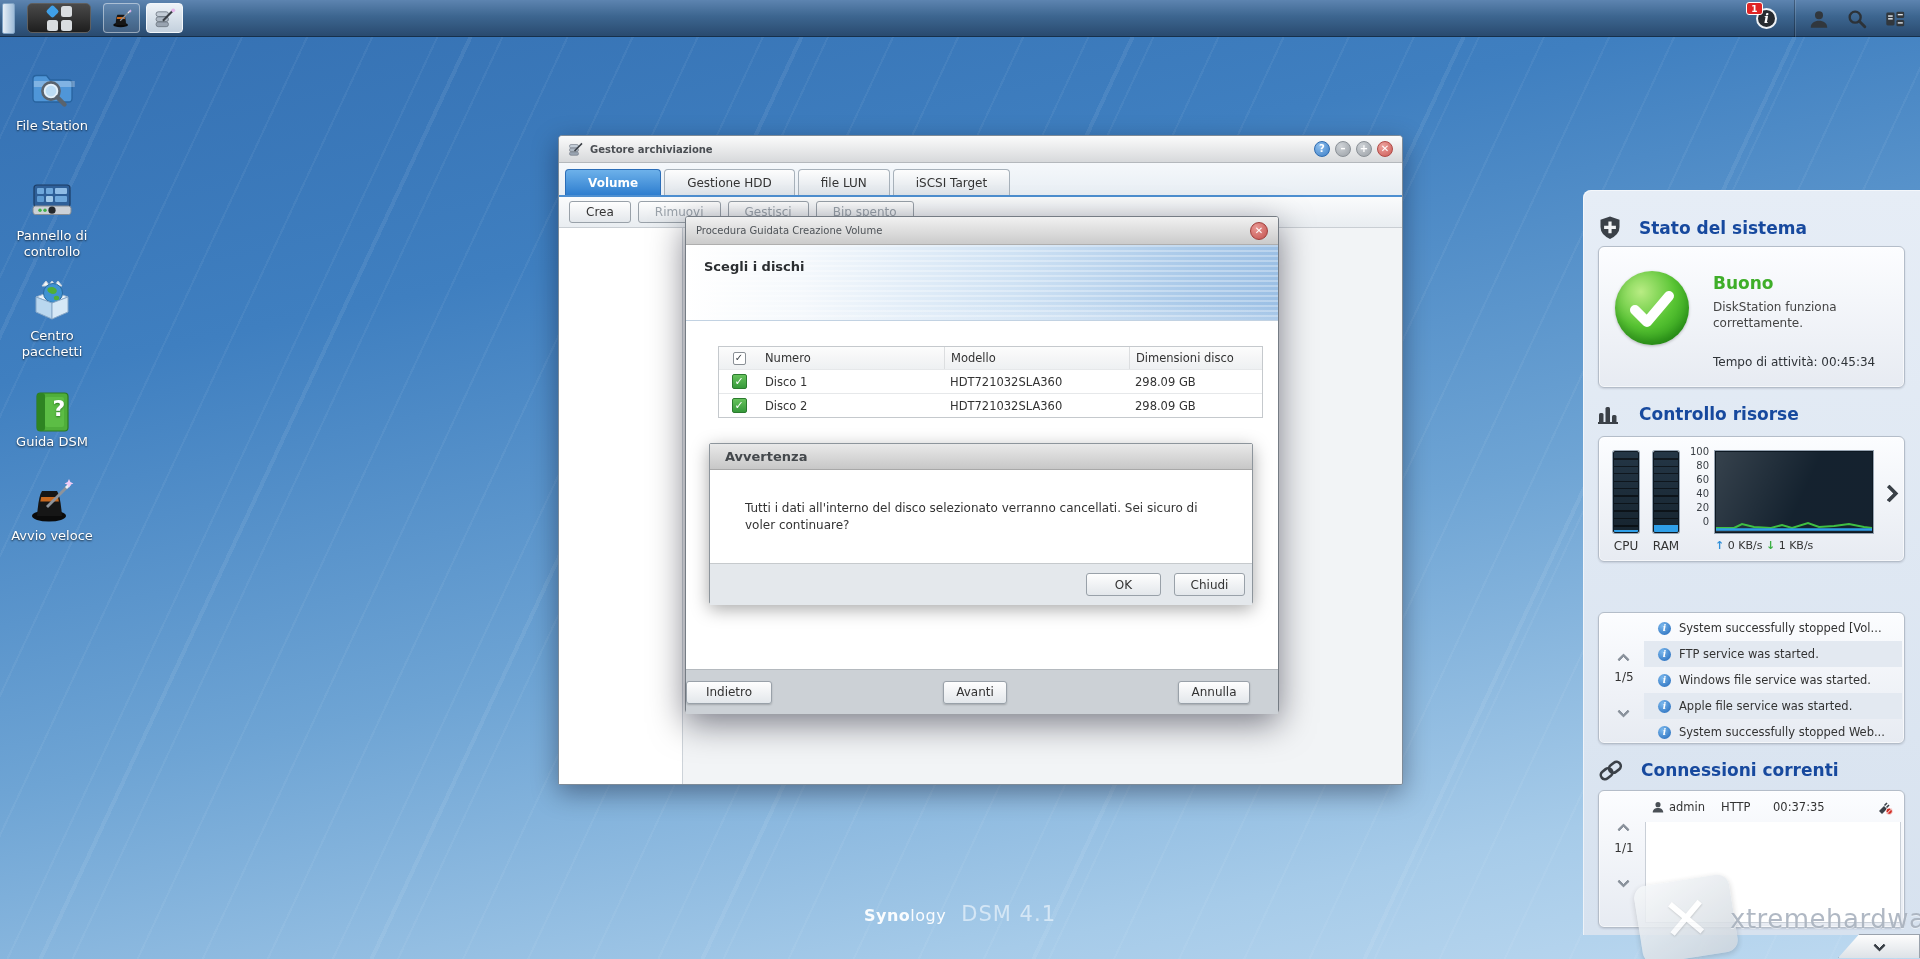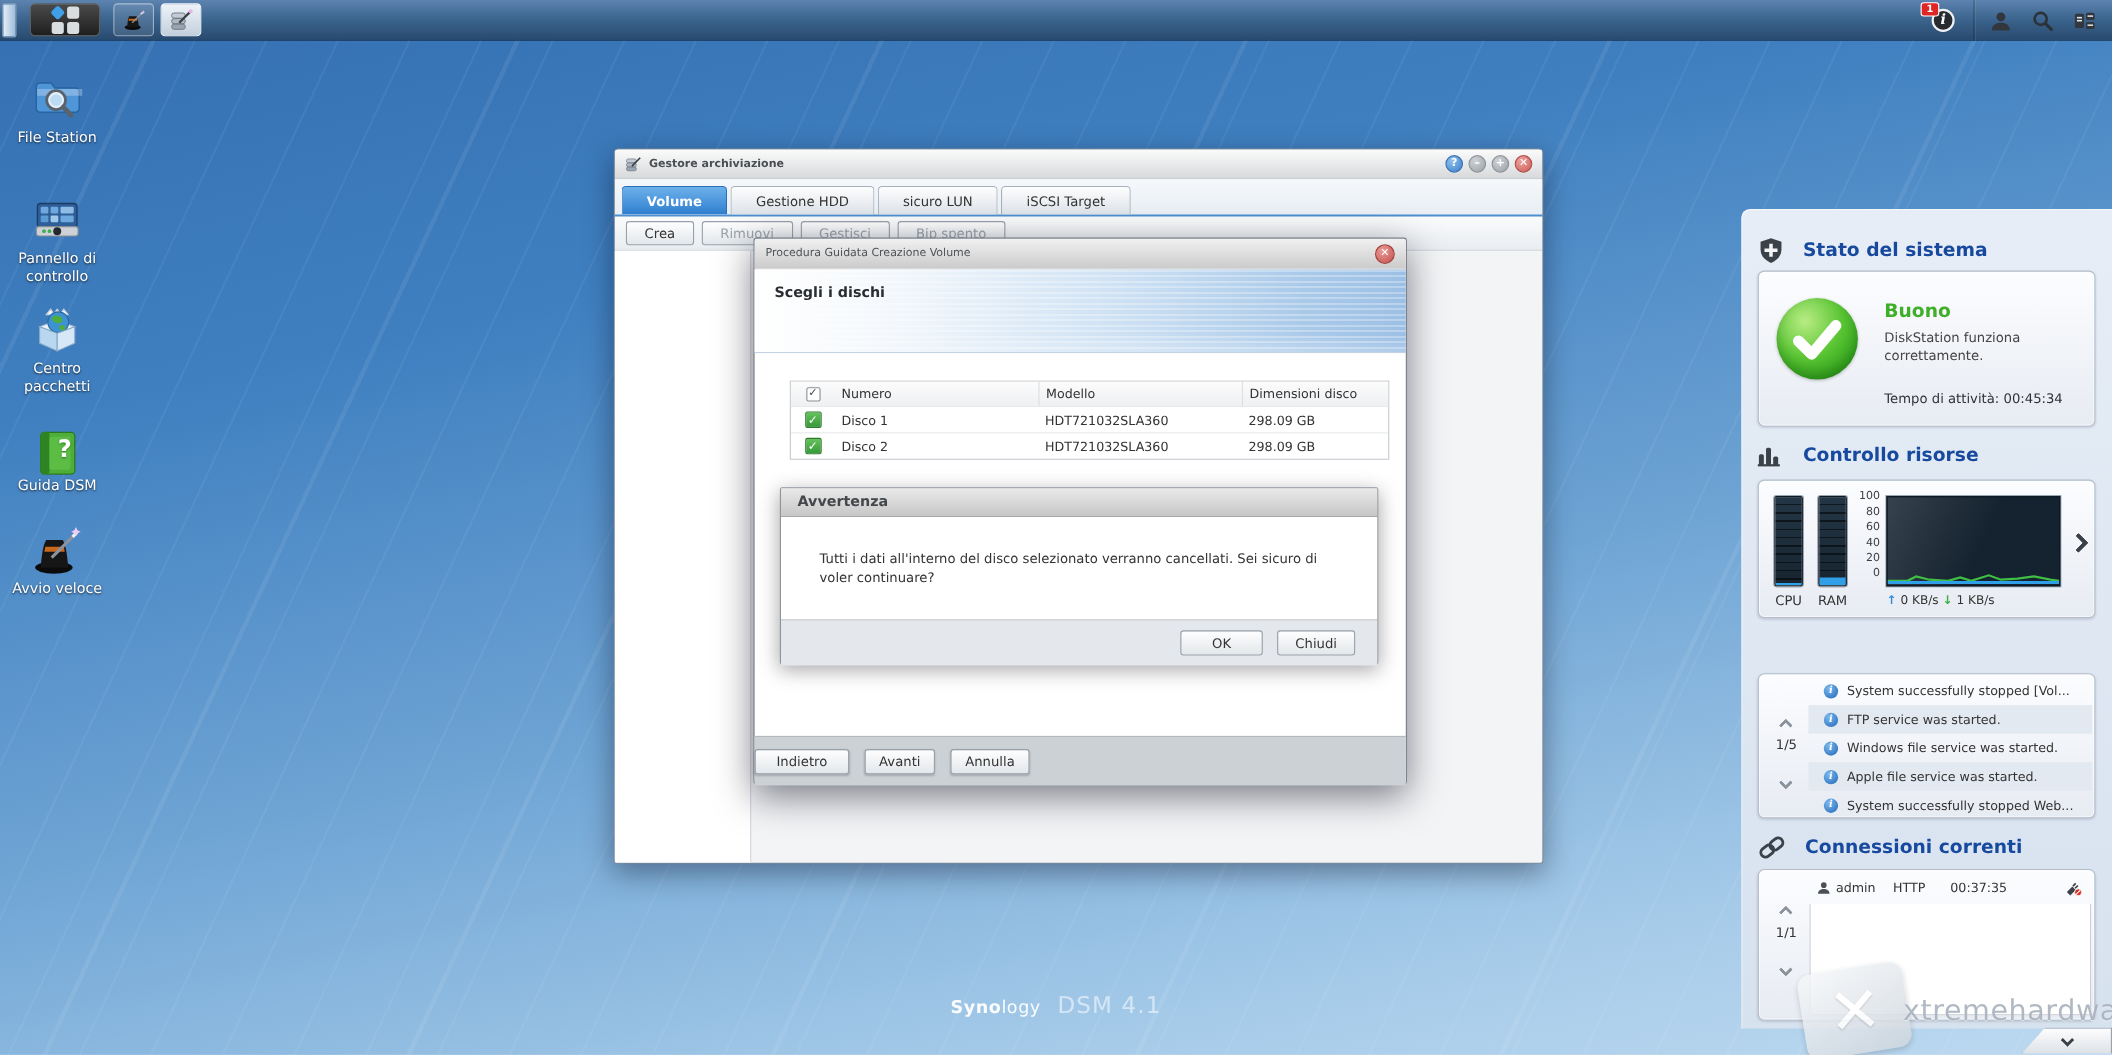--- a/index.html
+++ b/index.html
@@ -83,31 +83,31 @@
   .wt-c0{width:40px;display:flex;align-items:center;justify-content:center}
   .wt-c1{width:185px;padding-left:6px}
   .wt-c2{width:185px;padding-left:6px}
   .wt-c3{flex:1;padding-left:6px}
   .wt-header .wt-c2,.wt-header .wt-c3{border-left:1px solid #dcdee0;height:100%;display:flex;align-items:center}
   .cb-green{width:15px;height:15px;border-radius:2px;background:linear-gradient(#66c25c,#36993a);
        border:1px solid #2b7a2e;color:#fff;font-size:11px;font-weight:bold;display:flex;align-items:center;justify-content:center;line-height:1}
   .cb-head{width:13px;height:13px;border-radius:2px;background:#fff;border:1px solid #8a9096;color:#3a3f45;
        font-size:10px;font-weight:bold;display:flex;align-items:center;justify-content:center;line-height:1}
   .wz-footer{position:absolute;left:0;top:452px;width:100%;height:45px;background:#ccd1d6;border-top:1px solid #b4b9be;
-       display:flex;align-items:center;justify-content:flex-start;gap:14px;padding-right:28px}
+       display:flex;align-items:center;justify-content:space-between;gap:14px;padding-right:28px}
   .wz-footer .btn{box-shadow:0 1px 2px rgba(0,0,0,.2)}
   
   #warning{position:absolute;left:23px;top:226px;width:544px;height:161px;background:#fff;border:1px solid #8d959c;
        border-radius:2px;box-shadow:0 5px 18px rgba(0,0,0,.35);z-index:25}
   .wn-titlebar{height:26px;background:linear-gradient(#e9e9e9,#c7c7c7);border-bottom:1px solid #a8a8a8;
        display:flex;align-items:center;padding-left:15px;font-size:13px;font-weight:bold;color:#44484c}
   .wn-body{position:absolute;left:0;top:26px;width:100%;height:93px;background:#fff}
   .wn-msg{position:absolute;left:35px;top:30px;width:482px;font-size:12px;line-height:1.45;color:#333}
   .wn-footer{position:absolute;left:0;top:119px;width:100%;height:42px;background:#e4e8ec;border-top:1px solid #c6cacd;
-       display:flex;align-items:center;justify-content:flex-end;gap:13px;padding-right:20px}
+       display:flex;align-items:center;justify-content:flex-end;gap:13px;padding-right:7px}
   .wn-footer .btn.ok{width:75px}.wn-footer .btn.chiudi{width:71px}
   
   #widgets{position:absolute;left:1583px;top:190px;width:337px;height:745px;z-index:8;
        background:linear-gradient(#e6edf6,#d7e2ef);border-radius:8px 0 0 0;box-shadow:inset 1px 1px 0 rgba(255,255,255,.55)}
   .wg-header{position:absolute;left:14px;width:300px;height:28px;display:flex;align-items:center;gap:16px}
   .wg-header .ttl{font-size:17px;font-weight:bold;color:#17499e}
   .wg-card{position:absolute;left:15px;width:307px;background:linear-gradient(#fcfdff,#e7ebf2);
        border:1px solid #b4bdc9;border-radius:6px;box-shadow:inset 0 0 0 1px rgba(255,255,255,.6),0 1px 2px rgba(0,0,30,.12)}
   .orb{position:absolute;left:16px;top:24px;width:74px;height:74px;border-radius:50%;
        background:radial-gradient(circle at 35% 28%,#b9ec84,#58c433 48%,#2a9a18 85%);box-shadow:inset 0 -6px 10px rgba(0,60,0,.25),0 1px 3px rgba(0,0,0,.25)}
@@ -287,21 +287,21 @@
     </svg>
     <div class="mw-title">Gestore archiviazione</div>
     <div class="win-ctl help">?</div>
     <div class="win-ctl min">–</div>
     <div class="win-ctl max">+</div>
     <div class="win-ctl close">✕</div>
   </div>
   <div class="mw-tabstrip">
     <div class="tab active">Volume</div>
     <div class="tab">Gestione HDD</div>
-    <div class="tab">sicuro LUN</div>
+    <div class="tab">file LUN</div>
     <div class="tab">iSCSI Target</div>
   </div>
   <div class="mw-toolbar">
     <div class="btn">Crea</div>
     <div class="btn disabled">Rimuovi</div>
     <div class="btn disabled">Gestisci</div>
     <div class="btn disabled">Bip spento</div>
   </div>
   <div class="mw-content">
     <div class="mw-leftpanel"></div>

